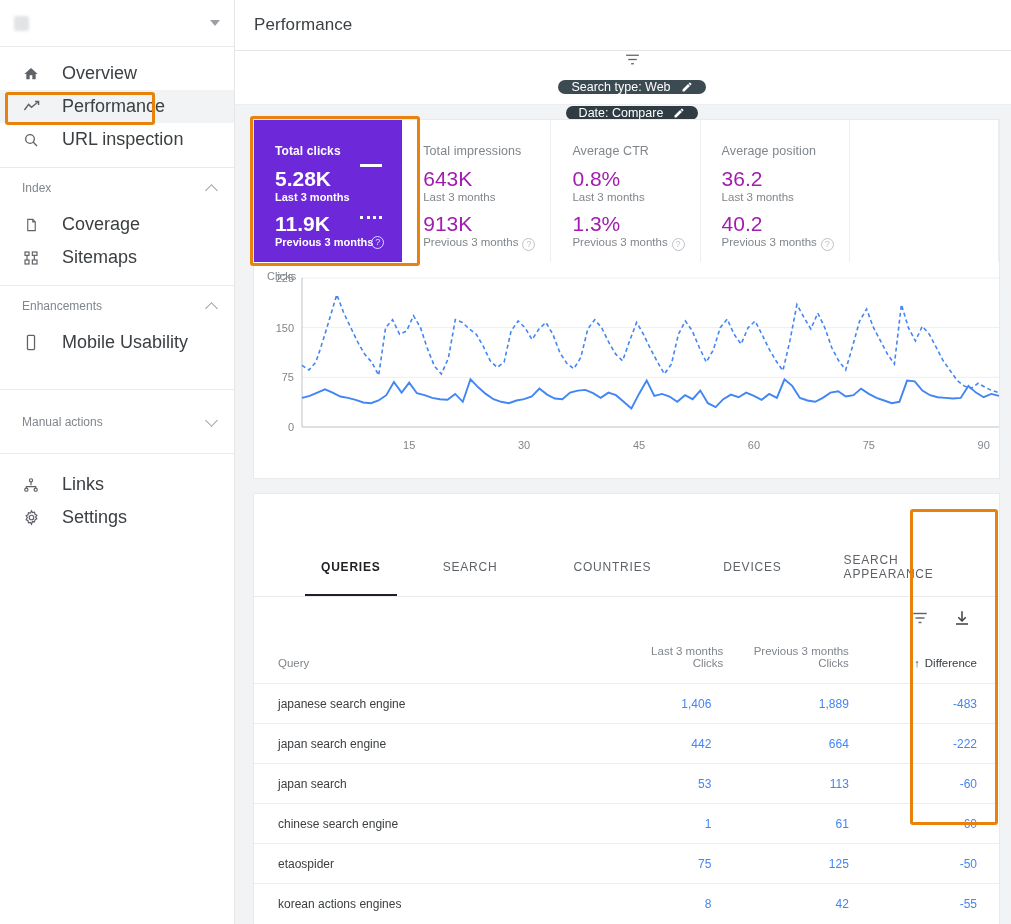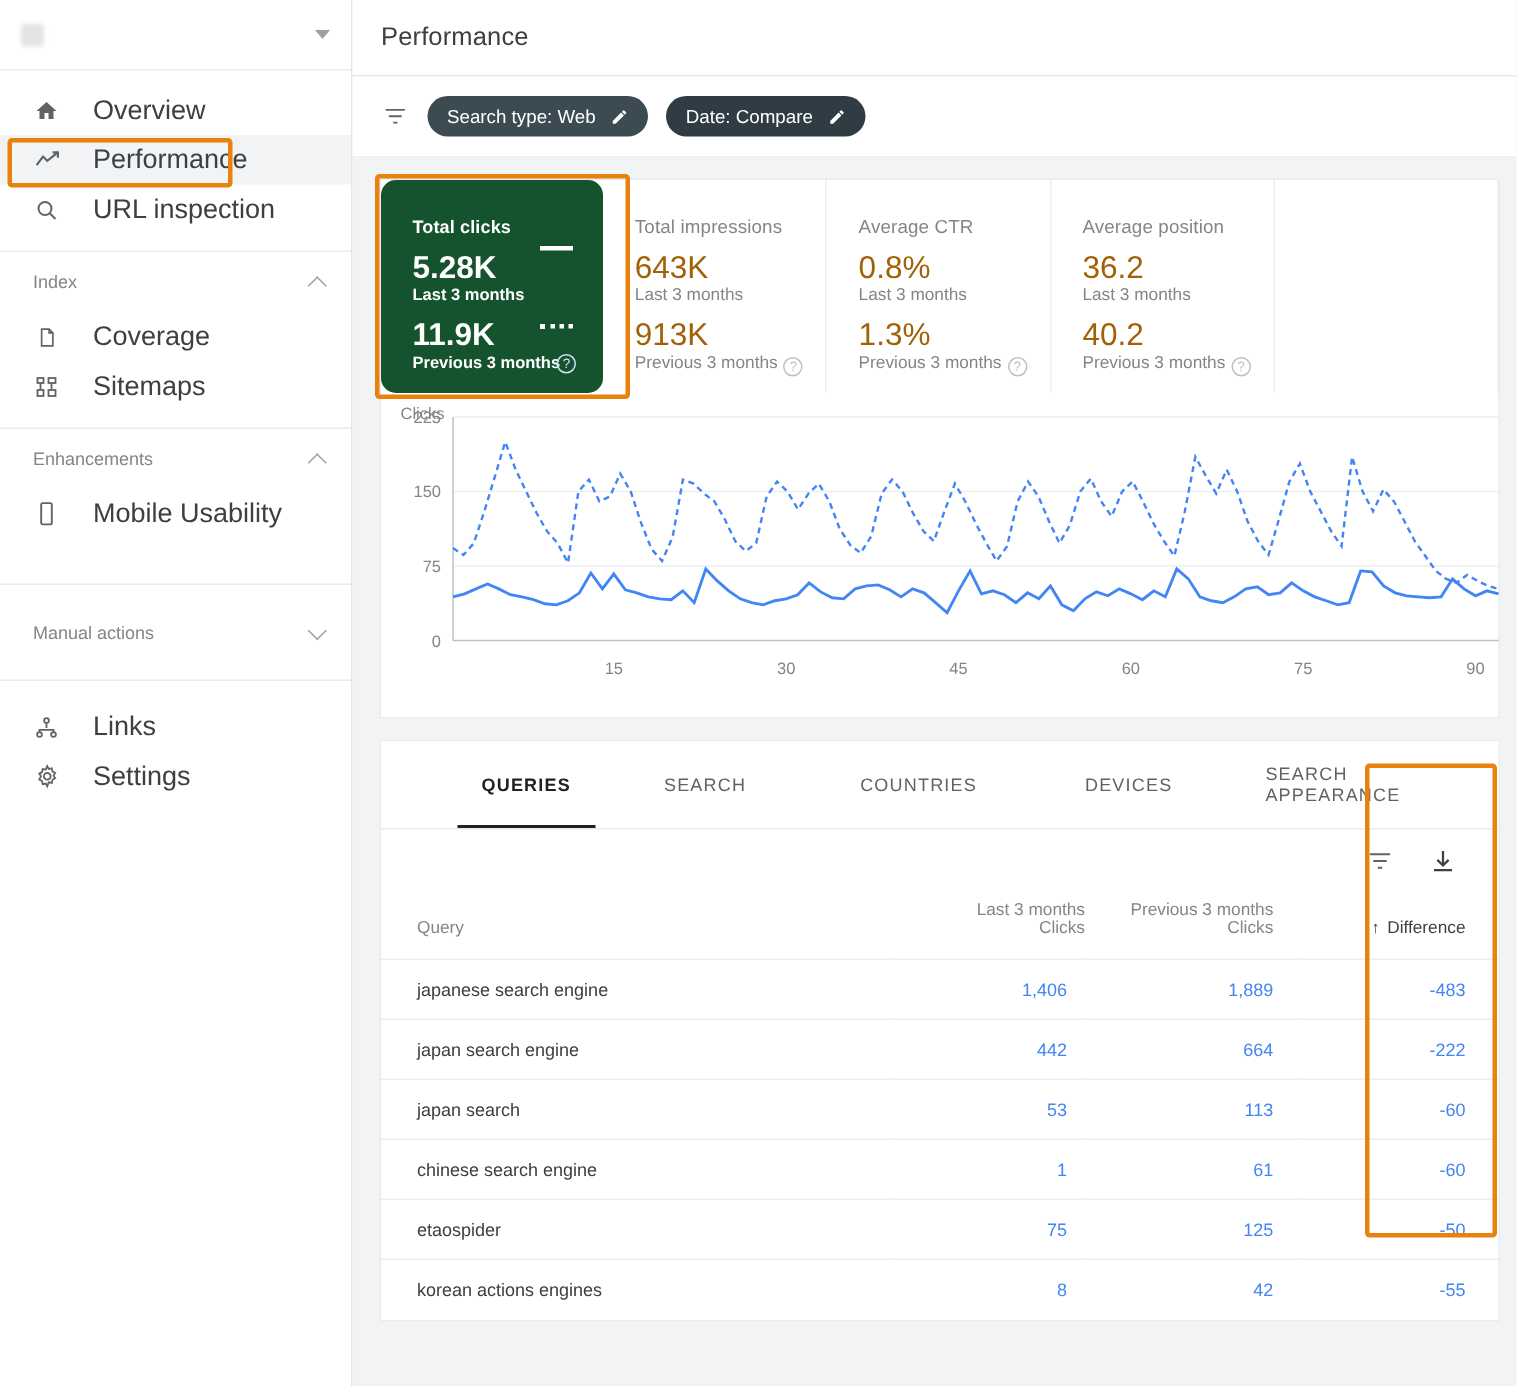--- a/index.html
+++ b/index.html
@@ -56,21 +56,21 @@
   
   .main { flex:1; height:924px; background:#f1f3f4; position:relative; overflow:hidden; }
   .topbar {
     height:51px; background:#fff; display:flex; align-items:center;
     padding-left:19px; border-bottom:1px solid #e4e6e8;
   }
   .page-title { font-size:17px; color:#3c4043; font-weight:400; letter-spacing:.1px; }
 
   .filterbar {
     height:54px; background:#fff; display:flex; align-items:center; gap:12px;
-    padding-left:18px; border-bottom:1px solid #eceef0;
+    padding-left:18px; border-bottom:1px solid #eceef0;flex-direction:column;
   }
   .filter-ico { width:20px; height:20px; color:#5f6368; display:flex;align-items:center;justify-content:center;}
   .chip {
     display:inline-flex; align-items:center; gap:10px;
     background:#3c4a52; color:#fff; border-radius:14px;
     height:27px; padding:0 13px; font-size:12.5px; cursor:pointer;
   }
   .chip.dark { background:#2f3c43; }
   .pencil { width:12px; height:12px; }
 
@@ -80,25 +80,25 @@
   .cards {
     display:flex; background:#fff; height:143px;
     border:1px solid #e8eaed; border-bottom:none; position:relative;
   }
   .card {
     flex:1 1 0; padding:24px 18px 0 21px; position:relative;
     border-right:1px solid #eceef0;
   }
   .card:last-child { border-right:none; }
   .card.sel {
-    background:#14532d; color:#fff; border-right:none;border-radius:10px;
+    background:#6d28d9; color:#fff; border-right:none;
   }
   .card-label { font-size:12.5px; color:#80868b; margin-bottom:9px; letter-spacing:.1px;}
   .card.sel .card-label { color:#fff; font-weight:bold; font-size:12px;}
-  .card-big { font-size:21px; color:#a16207; font-weight:400; line-height:1.15; }
+  .card-big { font-size:21px; color:#a21caf; font-weight:400; line-height:1.15; }
   .card.sel .card-big { color:#fff; font-weight:bold; }
   .card-sub { font-size:11.5px; color:#80868b; margin-bottom:9px; }
   .card.sel .card-sub { color:#fff; font-weight:bold; font-size:11px;}
   .help {
     position:absolute; right:15px; bottom:11px; width:13px; height:13px;
     border:1px solid #bdc1c6; border-radius:50%; color:#bdc1c6;
     font-size:9px; line-height:11px; text-align:center;
   }
   .card.sel .help { border-color:#cfe0fd; color:#dbe8fd; right:18px; bottom:13px;}
   .legend-solid { position:absolute; right:20px; top:44px; width:22px; height:3px; background:#fff; }
@@ -109,21 +109,21 @@
   .chartcard {
     background:#fff; border:1px solid #e8eaed; border-top:none;
     height:217px; position:relative;
   }
   .chart-ylabel { position:absolute; left:13px; top:8px; font-size:11px; color:#80868b; }
 
   
   .tablecard {
     background:#fff; border:1px solid #e8eaed; margin-top:14px; position:relative;
   }
-  .tabs { display:flex; height:58px; align-items:center; padding-left:45px; gap:0; }
+  .tabs { display:flex; height:58px; align-items:center; padding-left:45px; gap:0;margin-top:44px; }
   .tab {
     font-size:12px; letter-spacing:.8px; color:#5f6368; cursor:pointer;
     height:58px; display:flex; align-items:center; justify-content:center;
     position:relative; padding:0 22px;
   }
   .tab.active { color:#202124; font-weight:bold; }
   .tab.active:after {
     content:""; position:absolute; left:6px; right:6px; bottom:0;
     height:2.5px; background:#202124;
   }

